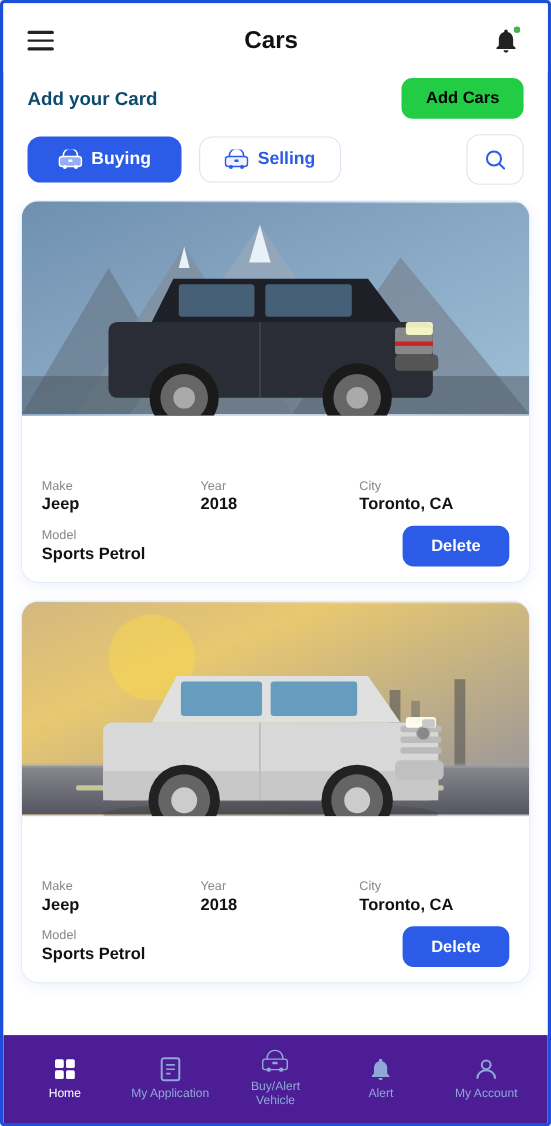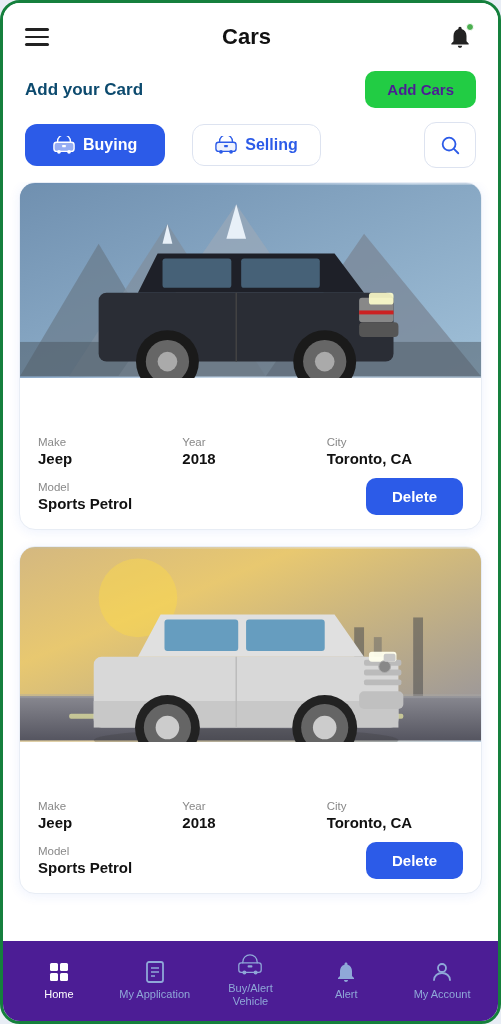--- a/index.html
+++ b/index.html
@@ -8,22 +8,22 @@
       background: #e8edf5;
       display: flex;
       justify-content: center;
       align-items: center;
       min-height: 100vh;
     }
     .phone-shell {
       width: 501px;
       height: 1024px;
       background: #fff;
-      border-radius: 20px;
-      border: 3px solid #15803d;
+      border-radius: 4px;
+      border: 3px solid #1d4ed8;
       overflow: hidden;
       display: flex;
       flex-direction: column;
       position: relative;
     }
     
     .header {
       display: flex;
       align-items: center;
       justify-content: space-between;
@@ -75,35 +75,35 @@
       justify-content: space-between;
       padding: 6px 22px 14px;
     }
     .add-card-label {
       font-size: 17px;
       font-weight: 600;
       color: #0c4a6e;
     }
     .add-cars-btn {
       background: #22cc44;
-      color: #4c1d95;
+      color: #000000;
       border: none;
       border-radius: 10px;
       padding: 10px 22px;
       font-size: 15px;
       font-weight: 700;
       cursor: pointer;
     }
 
     
     .tab-row {
       display: flex;
       align-items: center;
       padding: 0 22px 14px;
-      gap: 27px;
+      gap: 16px;
     }
     .tab-buying {
       background: #2c5be8;
       color: #fff;
       border: none;
       border-radius: 12px;
       padding: 12px 28px;
       font-size: 16px;
       font-weight: 700;
       display: flex;

